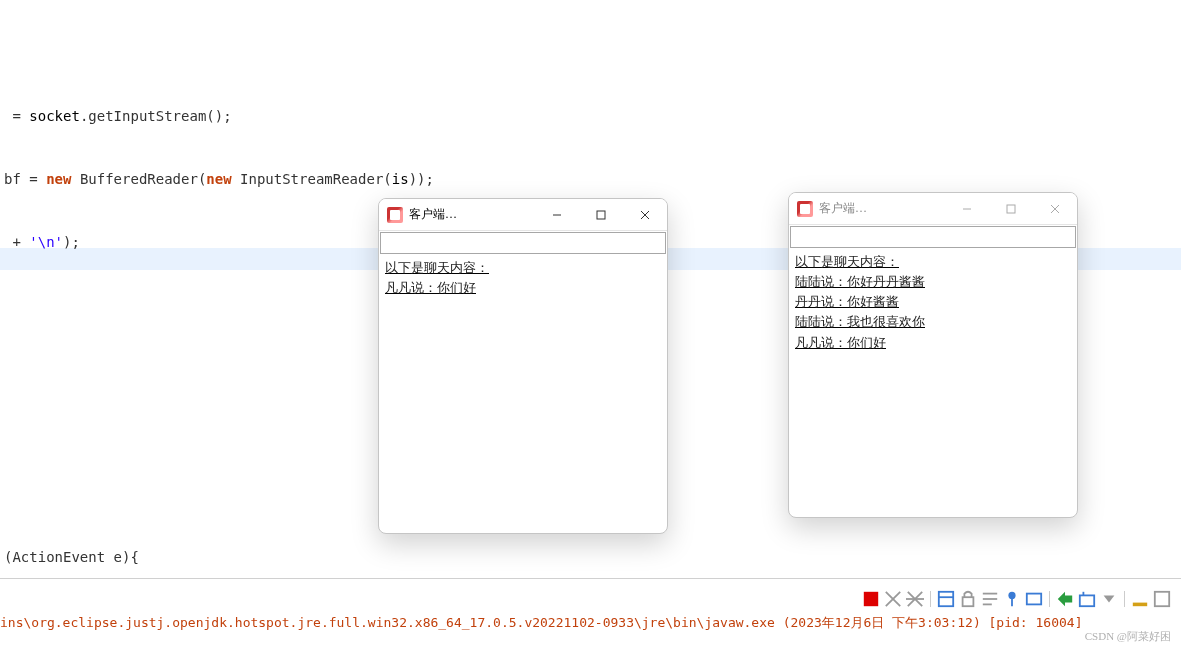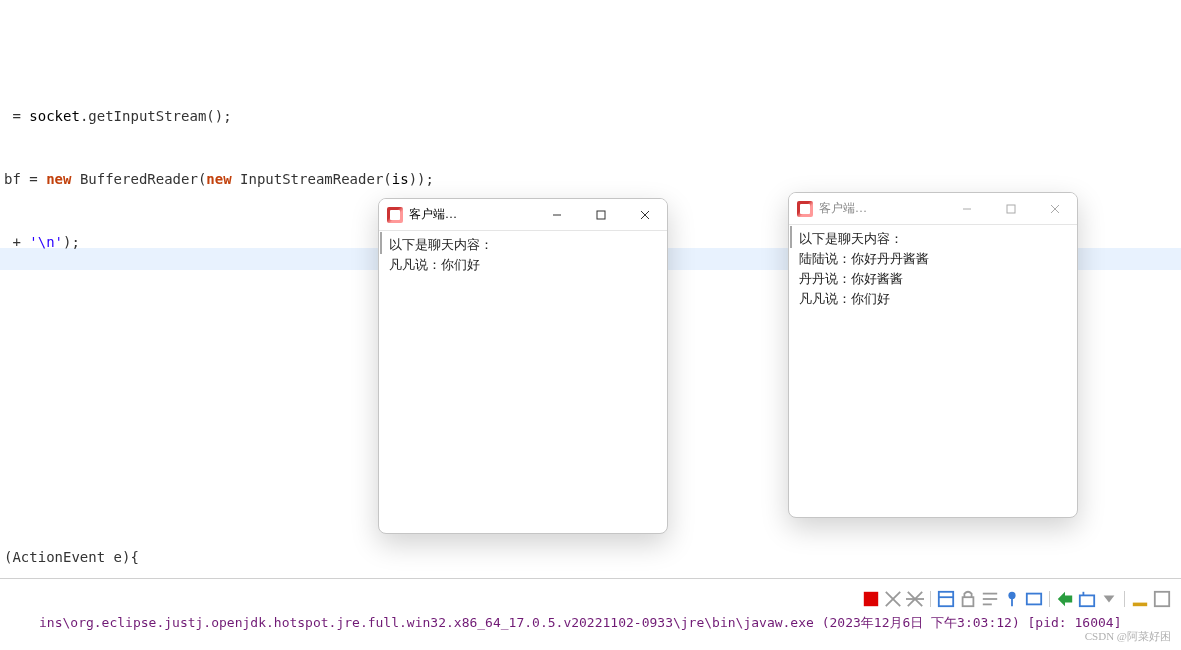--- a/index.html
+++ b/index.html
@@ -75,21 +75,22 @@
 .win-btn {
   width: 44px; height: 100%;
   display: flex; align-items: center; justify-content: center;
   font-size: 10px; color: #333;
 }
 .inactive .win-btn { color: #aaa; }
 .win-btn svg { width: 10px; height: 10px; }
 .body-area {
   flex: 1;
   display: flex;
-  flex-direction: row;
+  flex-direction: column;
+  text-decoration: underline;
 }
 .input-row {
   border: 1px solid #a7a7a7;
   margin: 1px 1px 0 1px;
   height: 22px;
   background: #fff;
 }
 .chat-area {
   flex: 1;
   padding: 4px 6px;
@@ -120,23 +121,22 @@
 .tb-btn.blue { color:#3a7bd5; }
 .tb-btn.green { color:#2a9d3f; }
 .tb-btn.yellow { color:#d4a017; }
 .tb-sep { width:1px; height:16px; background:#ccc; margin:0 2px; }
 
 .console-line {
   position: absolute;
   left: 0; top: 614px;
   font-family: Consolas, monospace;
   font-size: 13px;
-  color: #701a75;
+  color: #c2410c;
   white-space: nowrap;
-  margin-left: 39px;
 }
 .watermark {
   position: absolute;
   right: 10px; bottom: 6px;
   font-size: 11px;
   color: rgba(120,120,120,0.6);
   font-family: Liberation Serif, serif;
 }
 </style>
 </head>
@@ -218,20 +218,21 @@
           </svg>
         </div>
     </div>
   </div>
   <div class="body-area">
     <div class="input-row" value=""></div>
     <div class="chat-area">
       <div>以下是聊天内容：</div>
       <div>陆陆说：你好丹丹酱酱</div>
       <div>丹丹说：你好酱酱</div>
+      <div>陆陆说：我也很喜欢你</div>
       <div>凡凡说：你们好</div>
     </div>
   </div>
 </div>
 
 <div class="console-sep"></div>
 
 <div class="console-toolbar">
   <span class="tb-btn red">
       <svg viewBox="0 0 10 10">

